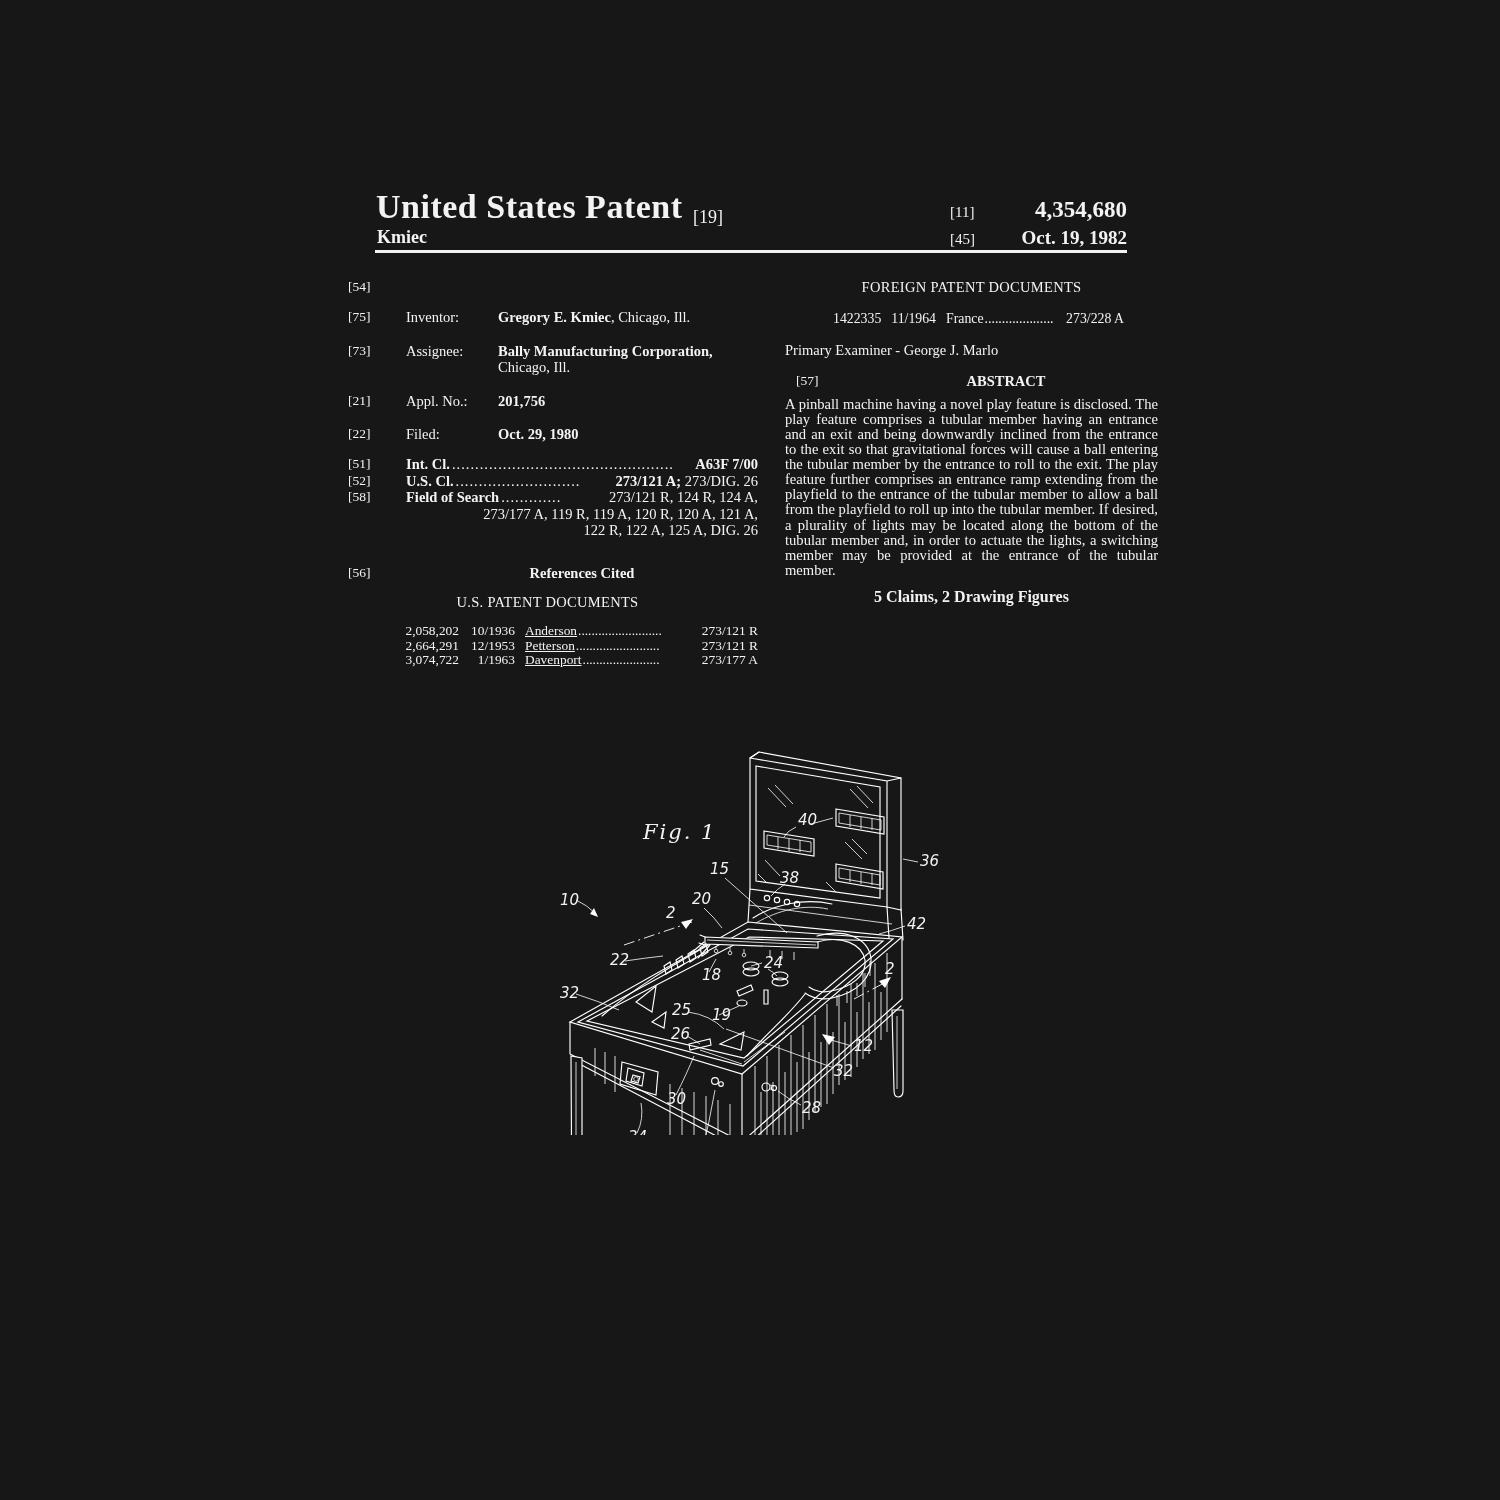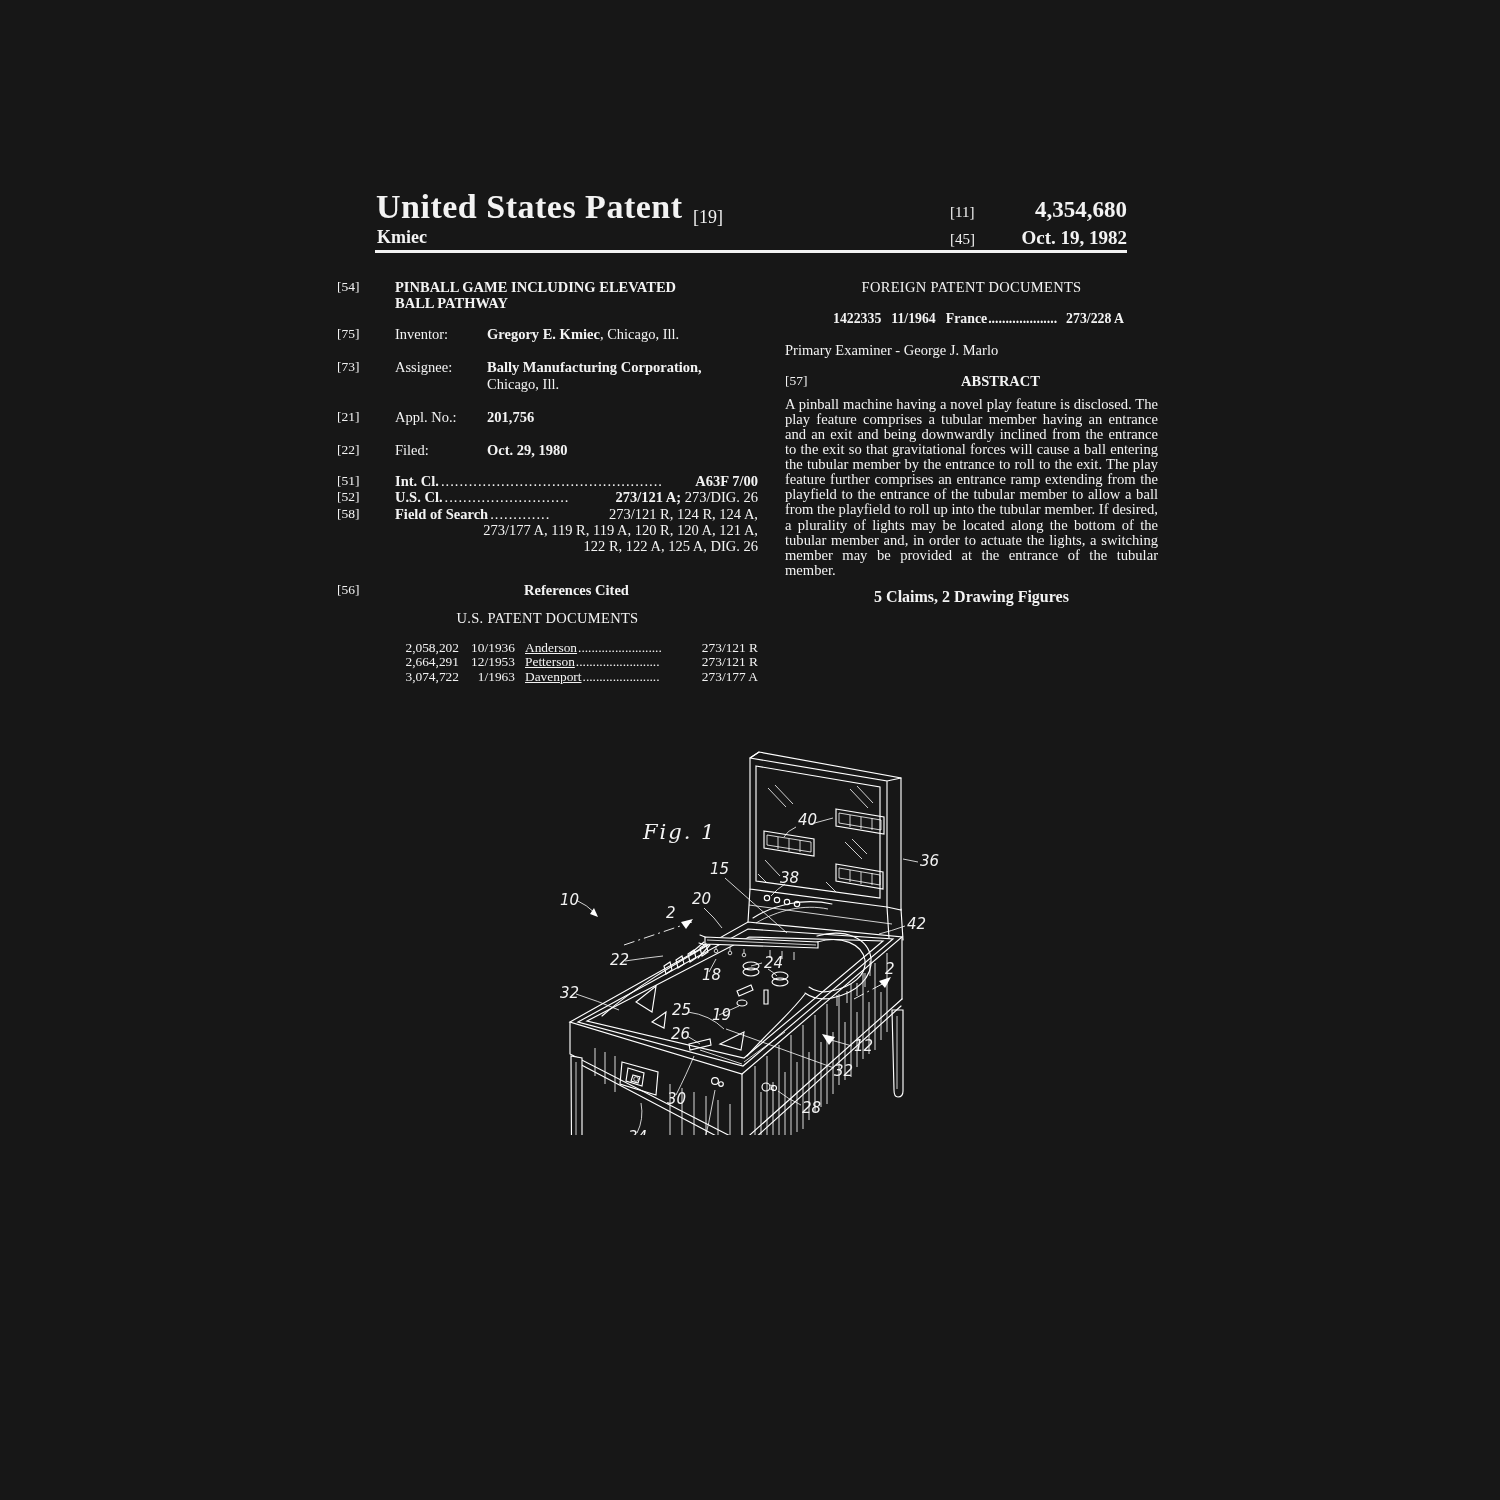--- a/index.html
+++ b/index.html
@@ -12,38 +12,38 @@
   .hdr-right{position:absolute;left:950px;top:197px;width:177px;}
   .hdr-row{display:flex;justify-content:space-between;align-items:baseline;margin-bottom:4px;}
   .hdr-tag{font-size:15px;}
   .hdr-num{font-size:23px;font-weight:bold;}
   .hdr-date{font-size:19px;font-weight:bold;}
   .rule{position:absolute;left:375px;top:250px;width:752px;height:3px;background:#f3f3f3;}
   
   .col-left{position:absolute;left:337px;top:279px;width:421px;font-size:14.5px;line-height:16.4px;}
   .col-right{position:absolute;left:785px;top:279px;width:373px;font-size:14.5px;line-height:16.2px;}
   .row{display:flex;}
-  .tag{width:58px;flex:none;font-size:13.5px;}
+  .tag{width:58px;flex:none;font-size:13.5px;margin-left:11px;}
   .lbl{width:92px;flex:none;}
   .val{flex:1;}
   b,.b{font-weight:bold;}
   .mb14{margin-bottom:14px;} .mb17{margin-bottom:17px;}
   .dots{flex:1;overflow:hidden;white-space:nowrap;letter-spacing:1px;padding:0 2px;}
   .clsval{flex:none;white-space:nowrap;}
   .fos-cont{text-align:right;line-height:16.4px;}
   .center{text-align:center;}
   .refhead{flex:1;text-align:center;font-weight:bold;}
   .usdocs{margin-top:12px;margin-bottom:14px;letter-spacing:.3px;}
   .refrow{display:flex;font-size:13.4px;line-height:14.6px;padding-left:56px;}
   .refnum{width:66px;flex:none;text-align:right;}
   .refdate{width:56px;flex:none;text-align:right;}
   .refname{flex:none;padding-left:10px;text-decoration:underline;}
   .refdots{flex:1;overflow:hidden;white-space:nowrap;padding:0 1px;}
   .refcls{flex:none;}
-  .foreignrow{display:flex;font-size:13.8px;padding-left:48px;padding-right:34px;margin-top:16px;font-weight:bold;}
+  .foreignrow{display:flex;font-size:13.8px;padding-left:48px;padding-right:34px;margin-top:16px;}
   .examiner{margin-top:15px;}
   .it{}
   .abs-head{display:flex;margin-top:14px;}
   .abstract{margin-top:8px;text-align:justify;font-size:14.6px;line-height:15.1px;}
   .claims{margin-top:11px;text-align:center;font-weight:bold;font-size:16px;}
   
   .fig{position:absolute;left:540px;top:732px;}
   .fig svg{display:block;}
   .figline{stroke:#ffffff;stroke-width:1.15;fill:none;stroke-linecap:round;}
   .figfill{stroke:#ffffff;stroke-width:1.15;fill:#171717;}
@@ -70,24 +70,20 @@
     <div class="hdr-row">
       <span class="hdr-tag">[45]</span>
       <span class="hdr-date">Oct. 19, 1982</span>
     </div>
   </div>
   <div class="rule"></div>
 
   <div class="col-left">
     <div class="row mb14">
       <span class="tag">[54]</span>
-      <span class="val b">
-        <span>PINBALL GAME INCLUDING ELEVATED</span><br>
-        <span>BALL PATHWAY</span>
-      </span>
     </div>
     <div class="row mb17">
       <span class="tag">[75]</span>
       <span class="lbl">Inventor:</span>
       <span class="val"><b>Gregory E. Kmiec</b><span>, Chicago, Ill.</span></span>
     </div>
     <div class="row mb17">
       <span class="tag">[73]</span>
       <span class="lbl">Assignee:</span>
       <span class="val"><b>Bally Manufacturing Corporation,</b><br>

